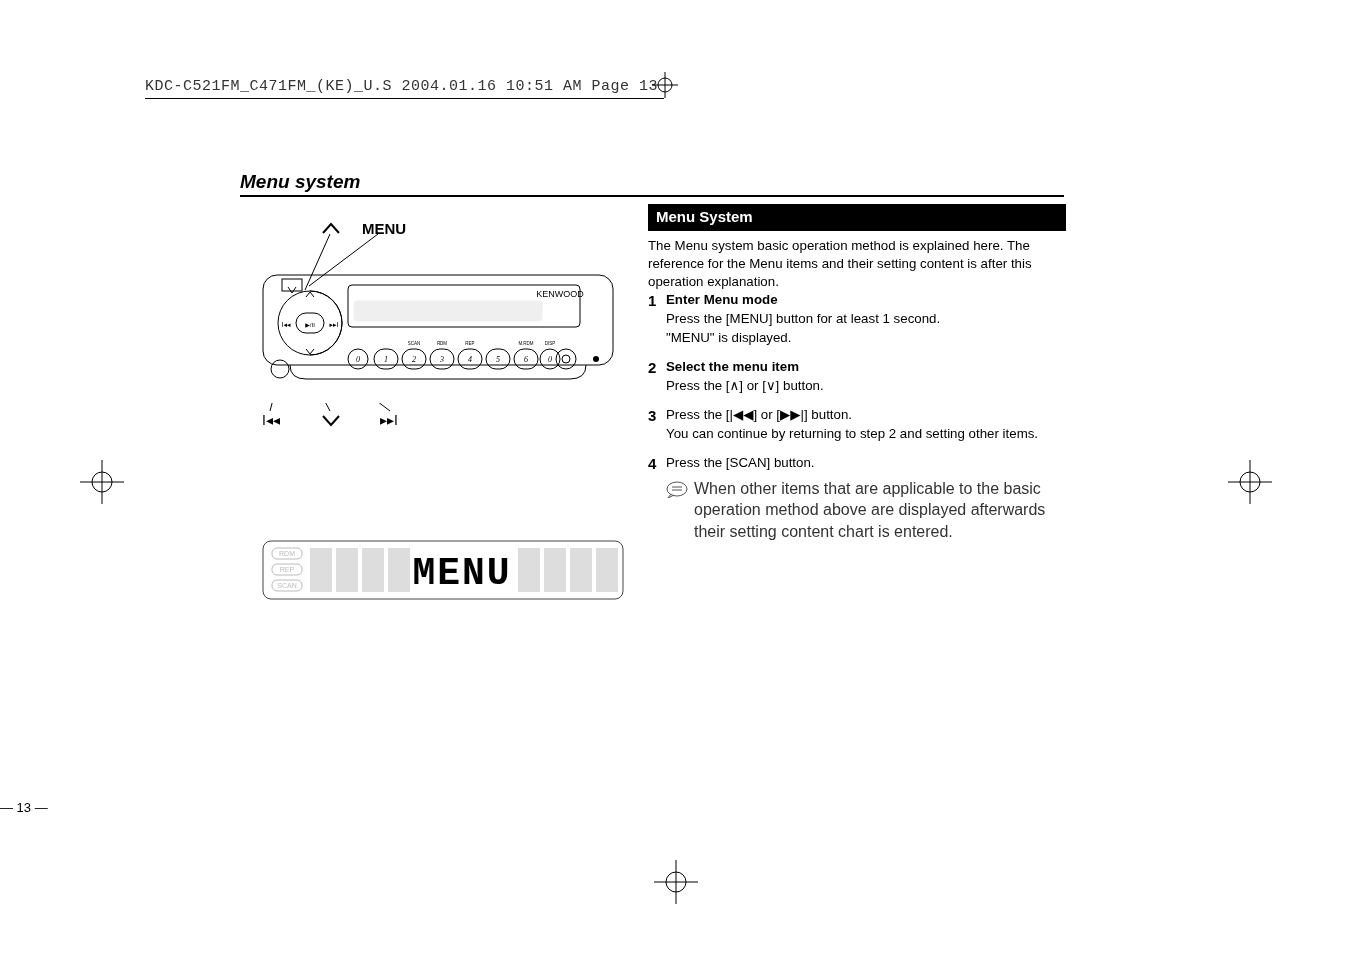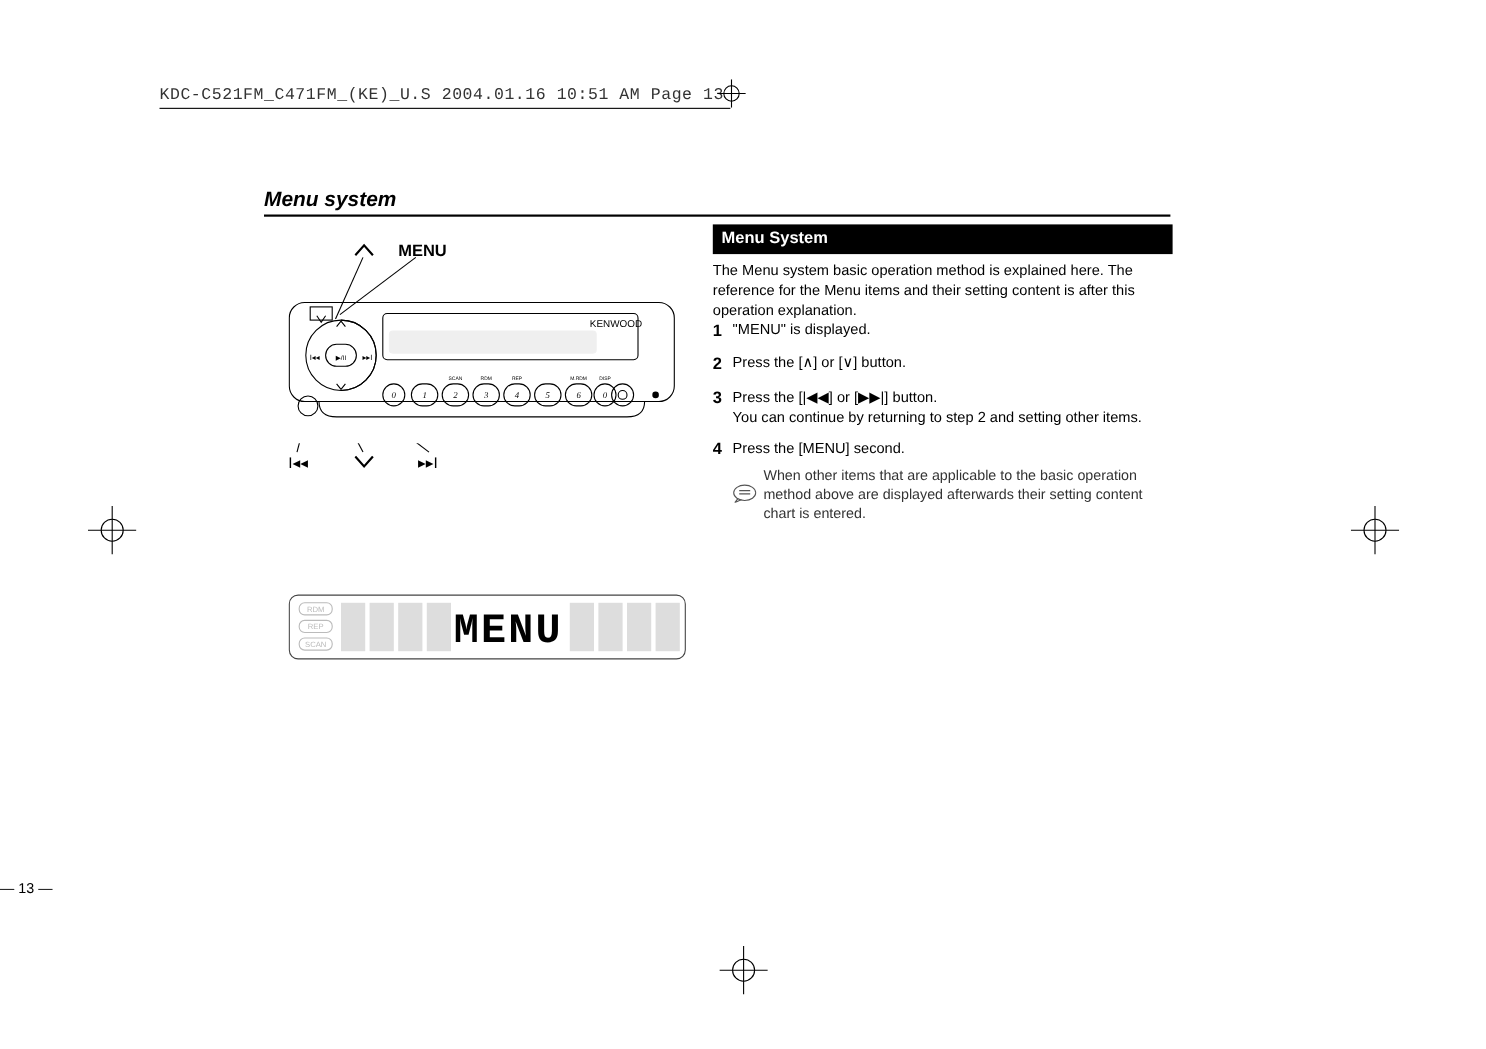--- a/index.html
+++ b/index.html
@@ -122,21 +122,21 @@
   .step { display: flex; margin-bottom: 10px; }
   .step-num {
     font-weight: bold;
     font-size: 15px;
     width: 18px;
     flex: none;
   }
   .step-body { flex: 1; }
   .step-title { font-weight: bold; margin-bottom: 1px; }
   .step-line  { margin-bottom: 1px; }
-  .note-row { display:flex; gap:6px; font-size:13px; color:#333; align-items:center; }
+  .note-row { display:flex; gap:6px; font-size:16px; color:#333; align-items:flex-start; }
   .note-icon { flex:none; margin-top:2px; }
 
   
   .page-number {
     position: absolute;
     left: 0;
     right: 0;
     top: 800px;
     text-align: left;
     font-size: 13px;
@@ -313,43 +313,46 @@
     </svg>
   </div>
 
   <div class="right-col">
     <div class="right-heading">Menu System</div>
     <div class="intro">The Menu system basic operation method is explained here. The reference for the Menu items and their setting content is after this operation explanation.</div>
 
     <div class="step">
       <div class="step-num">1</div>
       <div class="step-body">
+        <div class="step-title">Enter Menu mode</div>
+        <div class="step-line">Press the [MENU] button for at least 1 second.</div>
         <div class="step-line">"MENU" is displayed.</div>
       </div>
     </div>
 
     <div class="step">
       <div class="step-num">2</div>
       <div class="step-body">
+        <div class="step-title">Select the menu item</div>
         <div class="step-line">Press the [∧] or [∨] button.</div>
       </div>
     </div>
 
     <div class="step">
       <div class="step-num">3</div>
       <div class="step-body">
         <div class="step-line">Press the [|◀◀] or [▶▶|] button.</div>
         <div class="step-line">You can continue by returning to step 2 and setting other items.</div>
       </div>
     </div>
 
     <div class="step">
       <div class="step-num">4</div>
       <div class="step-body">
-        <div class="step-line">Press the [MENU] second.</div>
+        <div class="step-line">Press the [SCAN] button.</div>
         <div class="note-row" style="margin-top:6px;">
           <span class="note-icon">
             <svg width="22" height="18">
               <ellipse cx="11" cy="9" rx="10" ry="7" fill="none" stroke="#555"></ellipse>
               <line x1="6" y1="7" x2="16" y2="7" stroke="#555"></line>
               <line x1="6" y1="10" x2="16" y2="10" stroke="#555"></line>
               <polyline points="5,14 2,18 8,15" fill="none" stroke="#555"></polyline>
             </svg>
           </span>
           <span>When other items that are applicable to the basic operation method above are displayed afterwards their setting content chart is entered.</span>

